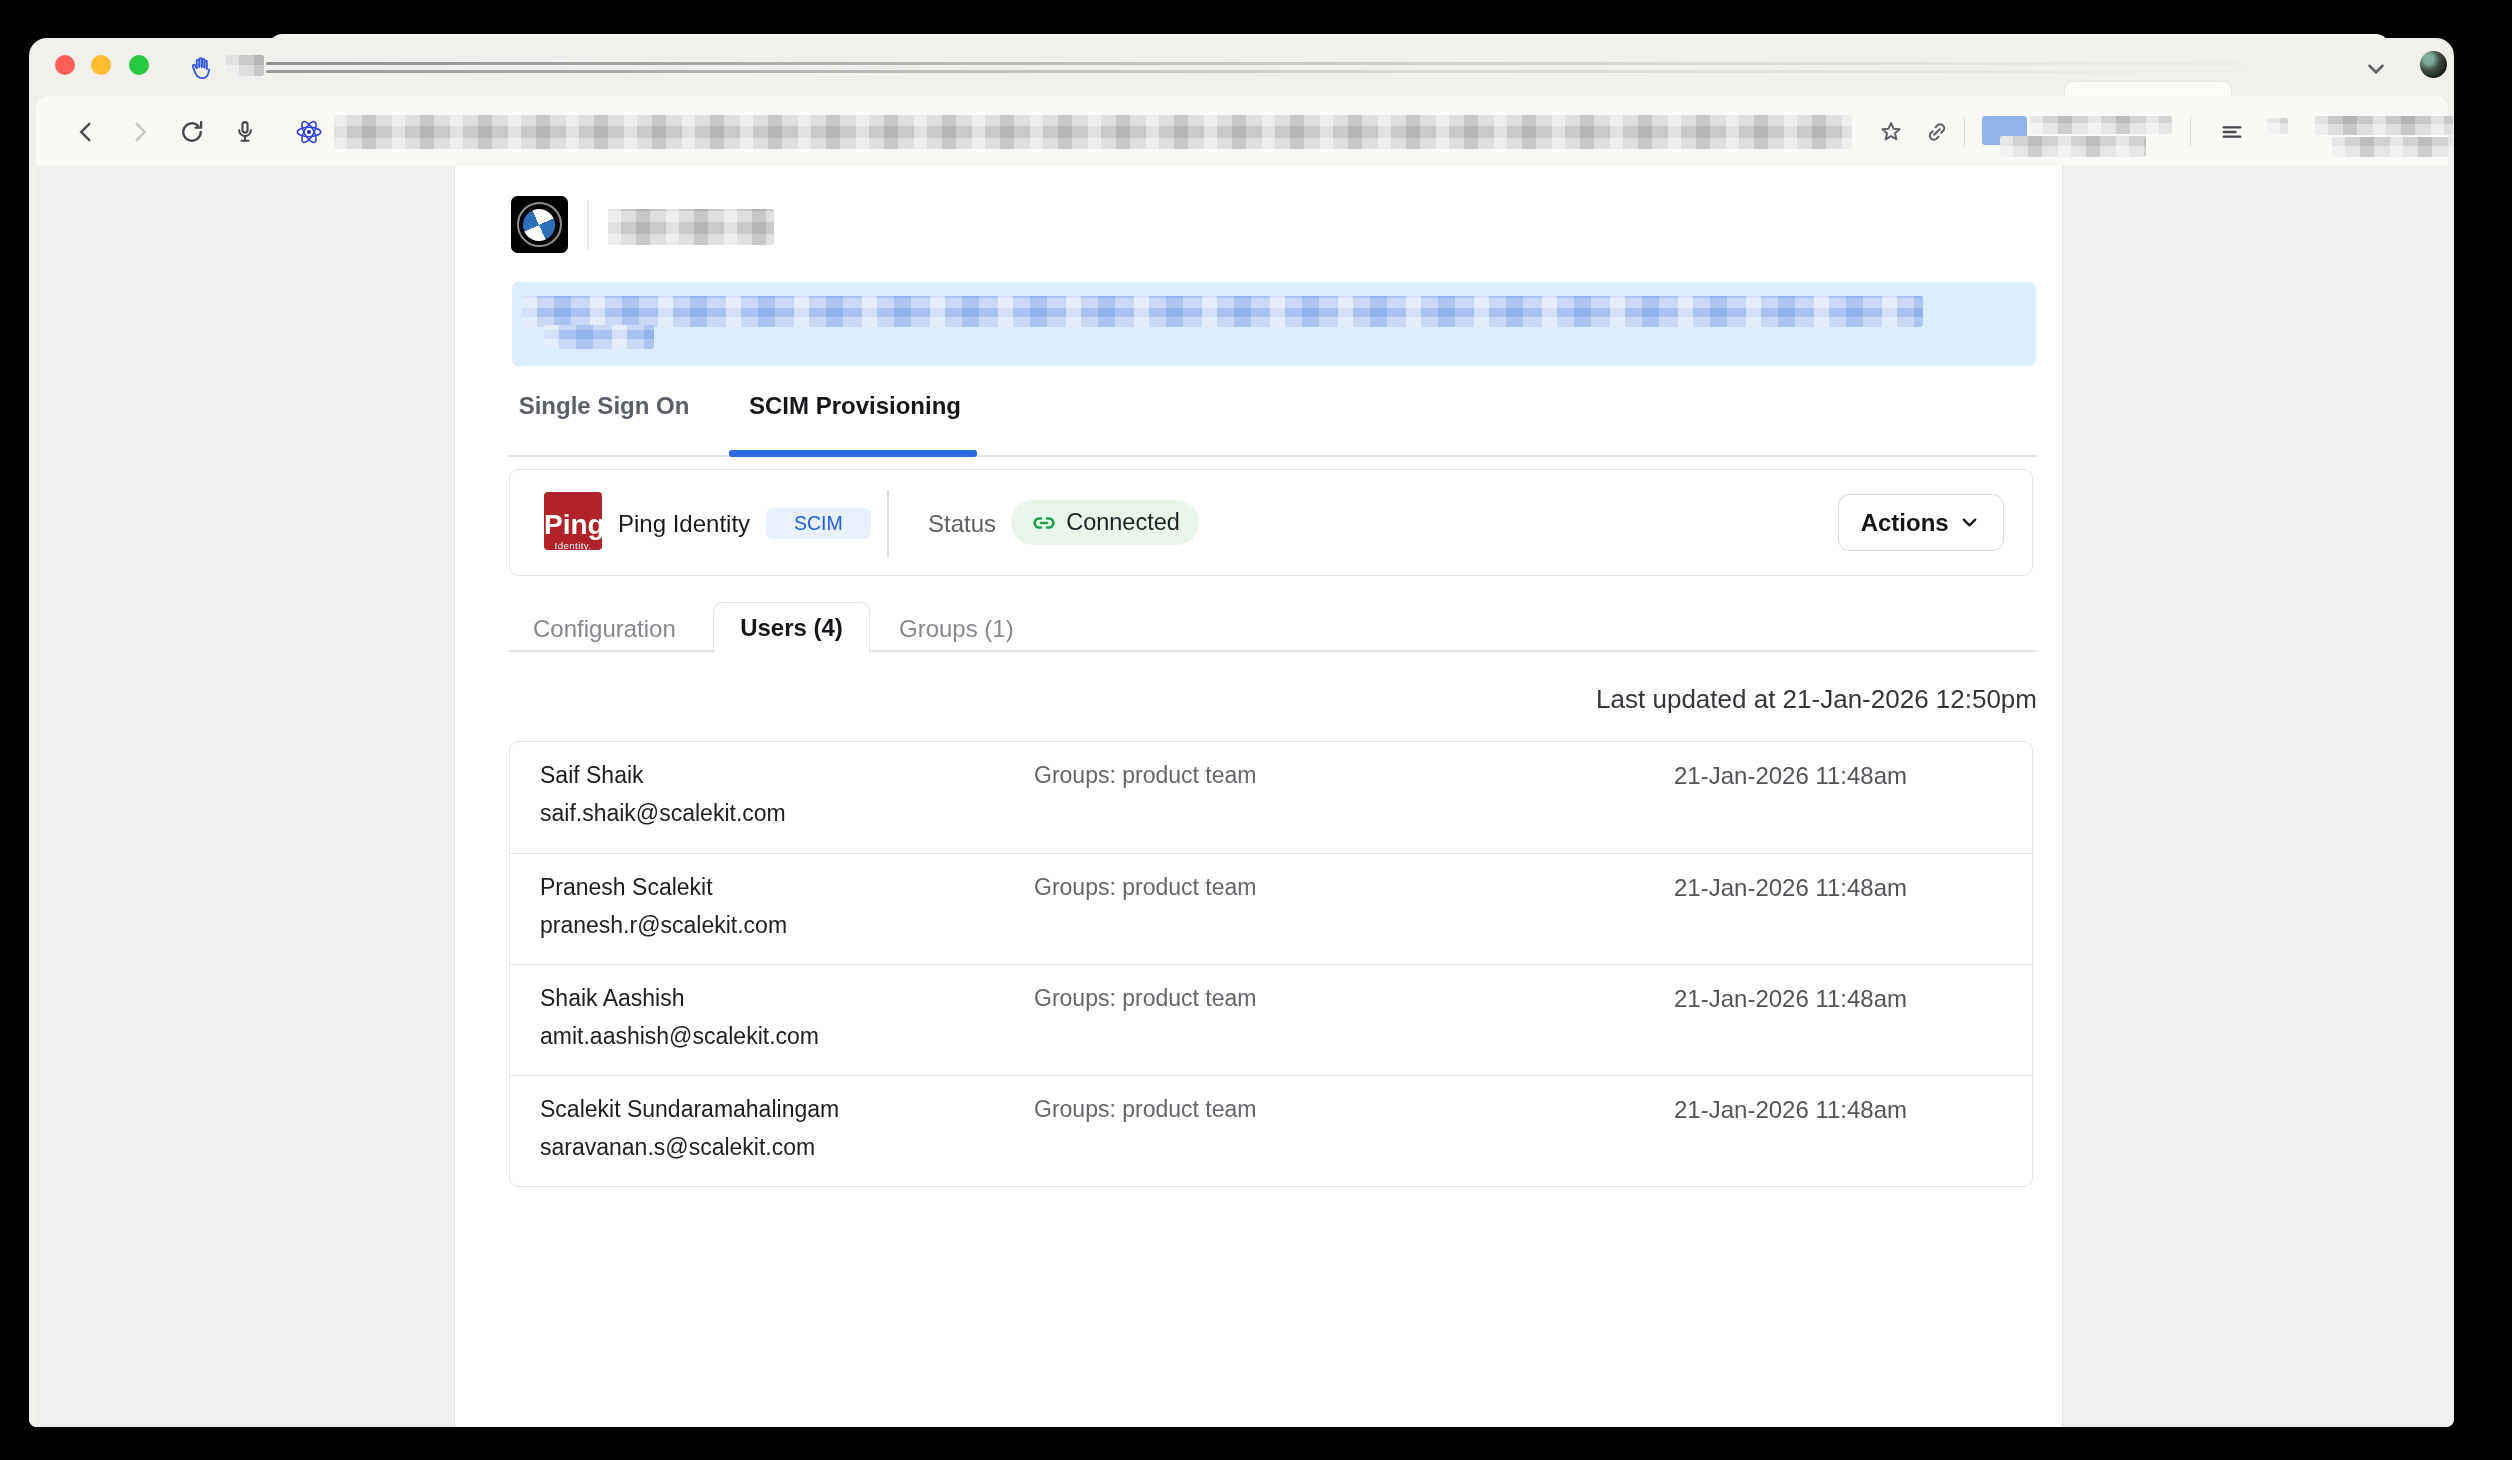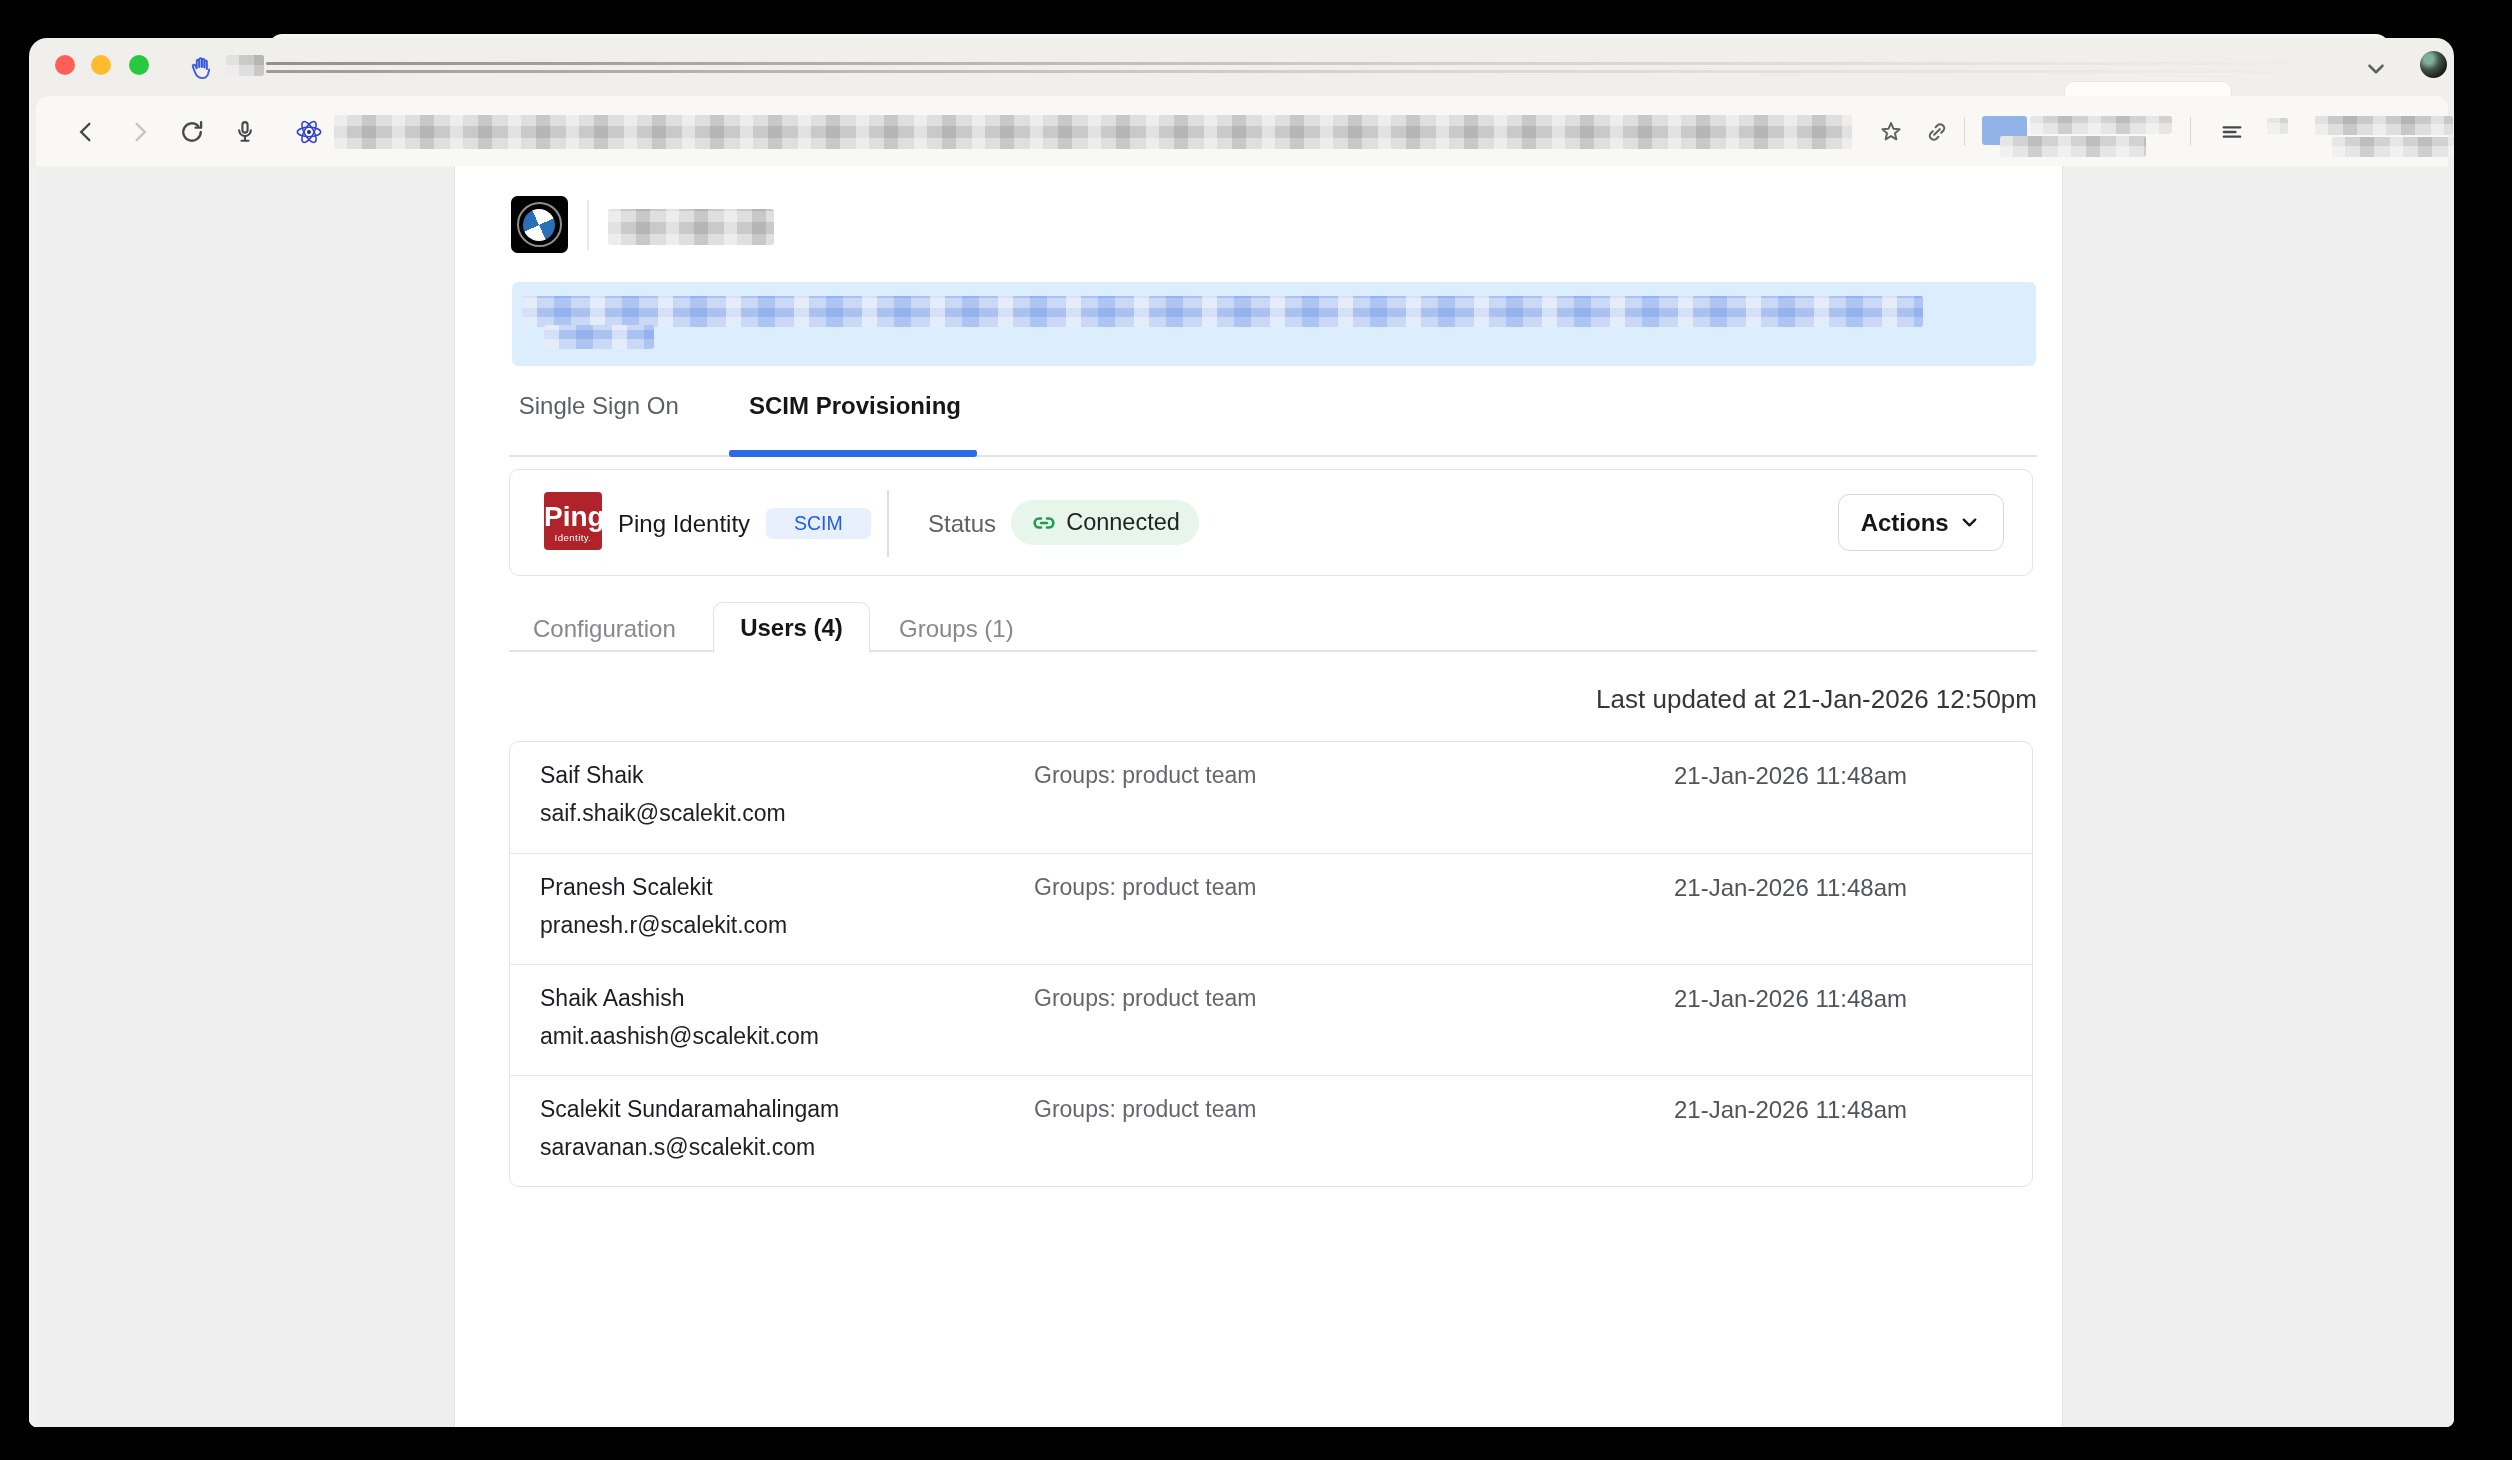--- a/index.html
+++ b/index.html
@@ -62,21 +62,21 @@
 
   
   .main-tab{top:224px;height:32px;line-height:32px;font-size:24px}
   .tab-underline{left:220px;top:284px;width:248px;height:6.5px;background:var(--accent-blue);border-radius:2.4px}
   .tabs-border{left:0;top:289px;width:1528px;height:1.6px;background:#e3e3e3}
 
   
   .card{left:0;top:303px;width:1524px;height:107px;border:1.6px solid #e3e3e3;border-radius:9.7px;background:#fff}
   .ping-logo{left:34px;top:22px;width:58px;height:58px;background:var(--ping-red);border-radius:4px;
     color:#fff;text-align:center;overflow:hidden}
-  .ping-logo .l1{font-size:28px;font-weight:bold;line-height:32px;margin-top:9px}
+  .ping-logo .l1{font-size:28px;font-weight:bold;line-height:32px;margin-top:17px}
   .ping-logo .l2{font-size:9.7px;line-height:9.7px;letter-spacing:0.4px}
   .scim-badge{left:256px;top:38px;height:31px;padding:0 28px;background:var(--badge-blue-bg);
     color:var(--badge-blue-text);font-size:19.5px;line-height:31px;border-radius:6.5px;font-weight:500}
   .card-divider{left:377px;top:19.5px;width:1.6px;height:67px;background:#dedede}
   .status-pill{left:501px;top:30px;height:45px;padding:0 19.5px;background:var(--green-bg);
     border-radius:23px;display:flex;align-items:center;gap:9.7px}
   .actions-btn{right:28px;top:24px;width:166px;height:57px;background:#fff;border:1.6px solid #d8d8d8;
     border-radius:11.4px;display:flex;align-items:center;justify-content:center;gap:9.7px;
     font-size:24px;font-weight:600;color:#141619}
 
@@ -220,21 +220,21 @@
           </div>
         </div>
         <div class="abs org-divider"></div>
         <div class="abs redact" style="left:99px;top:43px;width:166px;height:36px"></div>
 
         <div class="abs banner">
           <div class="abs redact blue" style="left:9.7px;top:14px;width:1401px;height:31px"></div>
           <div class="abs redact blue" style="left:32px;top:43px;width:110px;height:24px"></div>
         </div>
 
-        <div class="abs main-tab" style="left:9.7px;color:#5b5f66;font-weight:400">Single Sign On</div>
+        <div class="abs main-tab" style="left:9.7px;color:#5b5f66;font-weight:700">Single Sign On</div>
         <div class="abs main-tab" style="left:240px;color:#141619;font-weight:700">SCIM Provisioning</div>
         <div class="abs tabs-border"></div>
         <div class="abs tab-underline"></div>
 
         <div class="abs card">
           <div class="abs ping-logo">
             <div class="l1">Ping</div>
             <div class="l2">Identity.</div>
           </div>
           <div class="abs" style="left:108px;top:38px;height:31px;line-height:31px;font-size:24px;color:#191a1c;font-weight:400">Ping Identity</div>

